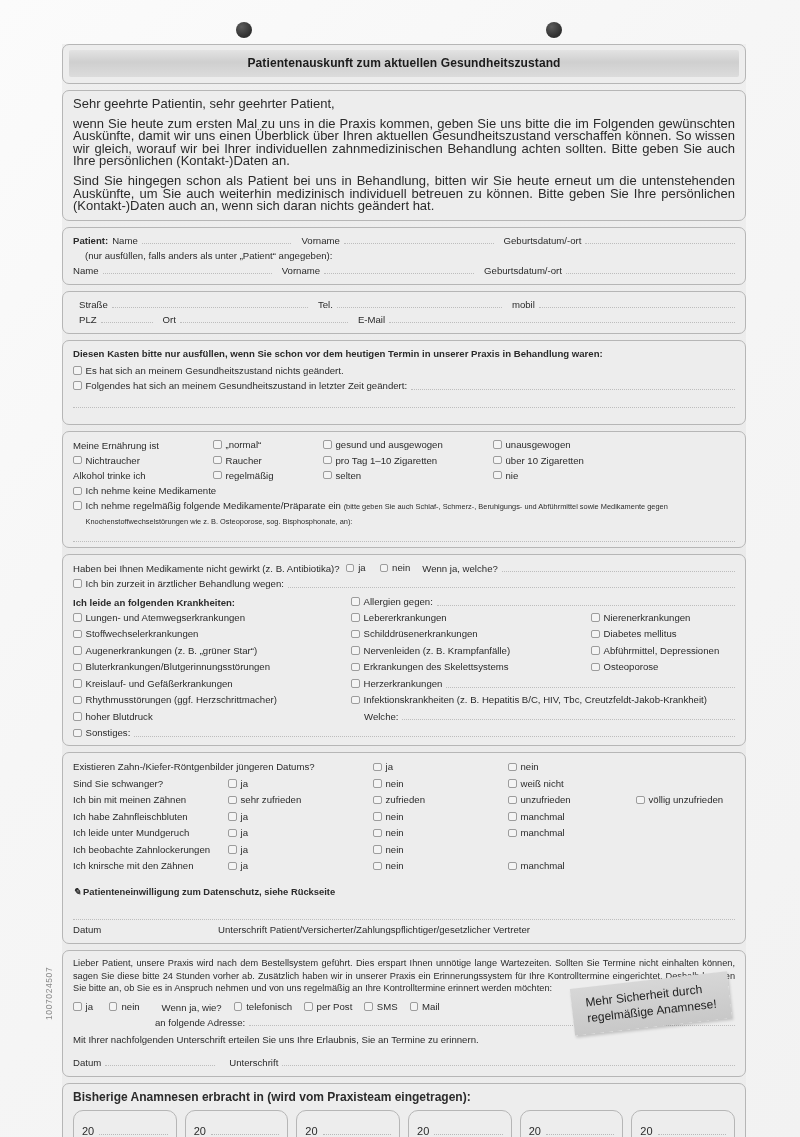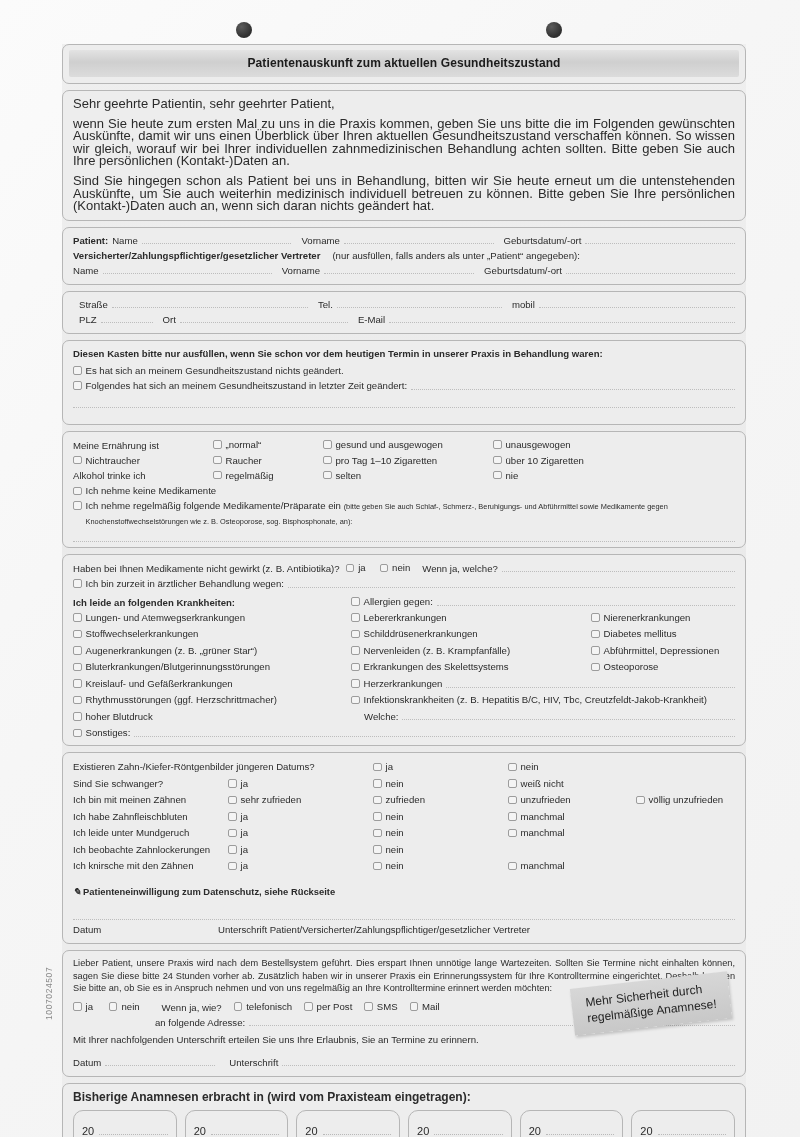--- a/index.html
+++ b/index.html
@@ -130,21 +130,20 @@
       <div class="row">
         <span class="lbl b">Patient:</span>
         <span class="lbl" style="margin-left:4px">Name</span>
         <span class="grow" style="max-width:210px"></span>
         <span class="lbl" style="margin-left:10px">Vorname</span>
         <span class="grow" style="max-width:150px"></span>
         <span class="lbl" style="margin-left:10px">Geburtsdatum/-ort</span>
         <span class="grow"></span>
       </div>
       <div class="row">
-        <span class="lbl b">Versicherter/Zahlungspflichtiger/gesetzlicher Vertreter</span>
         <span class="lbl" style="margin-left:12px">(nur ausfüllen, falls anders als unter „Patient“ angegeben):</span>
       </div>
       <div class="row">
         <span class="lbl">Name</span>
         <span class="grow" style="max-width:256px"></span>
         <span class="lbl" style="margin-left:10px">Vorname</span>
         <span class="grow" style="max-width:150px"></span>
         <span class="lbl" style="margin-left:10px">Geburtsdatum/-ort</span>
         <span class="grow"></span>
       </div>

